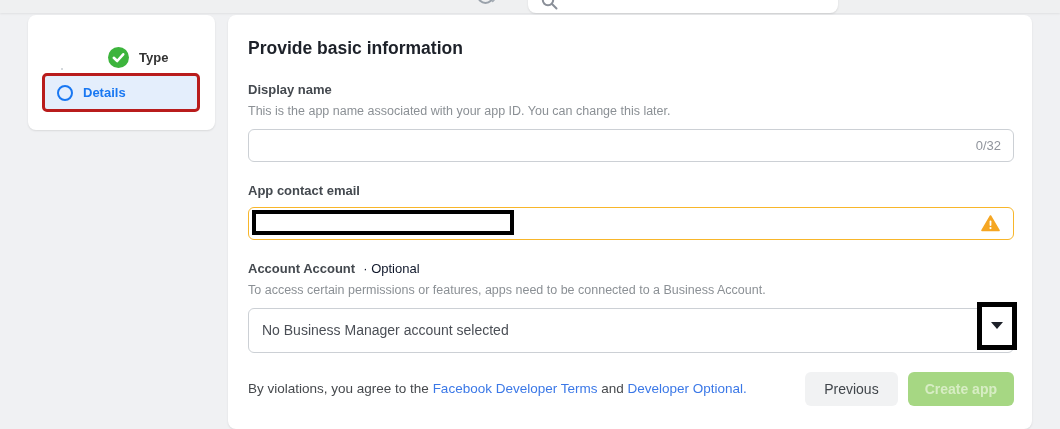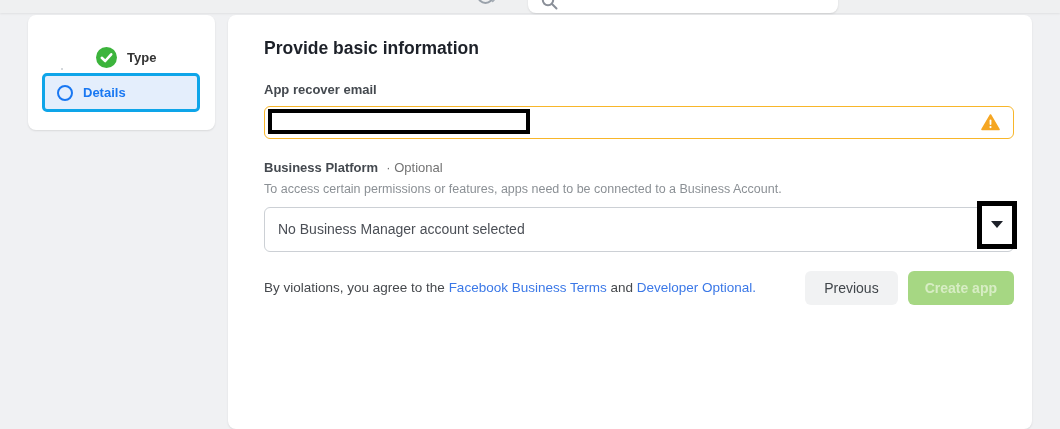--- a/index.html
+++ b/index.html
@@ -39,49 +39,49 @@
     position:absolute;left:494px;top:-6px;width:2px;height:9px;
     background:#a6adb5;transform:rotate(40deg);border-radius:2px;
   }
   
   .stepper-card{
     position:absolute;left:28px;top:15px;width:187px;height:115px;
     background:#fff;border-radius:8px;
     box-shadow:0 1px 2px rgba(0,0,0,0.10);
   }
   .step-type{
-    position:absolute;left:24px;top:32px;
+    position:absolute;left:36px;top:32px;
     display:flex;align-items:center;gap:10px;cursor:pointer;padding-left:44px;
   }
   .step-label{font-size:13px;font-weight:bold;color:#333;}
   .step-dots{position:absolute;left:33px;top:53px;width:2px;}
   .step-dots i{display:block;width:2px;height:2px;border-radius:50%;background:#c6cbd1;margin-bottom:4px;}
   .details-annotation{
     position:absolute;left:14px;top:58px;width:158px;height:39px;
-    border:3px solid #0ea5e9;border-radius:5px;
+    border:3px solid #b91c1c;border-radius:5px;
     background:#e4eefc;
     display:flex;align-items:center;gap:10px;padding-left:12px;
     cursor:pointer;
   }
   .details-circle{
     width:16px;height:16px;border:2.5px solid var(--accent-blue);border-radius:50%;
     background:#e4eefc;flex:0 0 auto;
   }
   .details-label{font-size:13px;font-weight:bold;color:var(--accent-blue);}
   
   .main-card{
     position:absolute;left:228px;top:15px;width:804px;height:414px;
     background:#fff;border-radius:8px;
     box-shadow:0 1px 2px rgba(0,0,0,0.10);
-    padding:23px 18px 0 36px;
+    padding:23px 18px 0 20px;
   }
   .page-title{font-size:17.5px;font-weight:bold;color:#1d2129;margin-bottom:21px;}
   .section{margin-bottom:19px;}
   .f-label{font-size:13px;font-weight:bold;color:#44494f;display:inline;}
-  .f-optional{font-size:13px;color:#737373;display:inline;}
+  .f-optional{font-size:13px;color:#0f172a;display:inline;}
   .f-help{font-size:12.5px;color:#8b9095;margin-top:4px;line-height:1.5;max-width:748px;}
   .text-input{
     margin-top:8px;height:33px;border:1px solid #ccd0d5;border-radius:6px;
     background:#fff;display:flex;align-items:center;position:relative;
   }
   .char-counter{margin-left:auto;padding-right:12px;font-size:13px;color:#90949c;}
   .email-input{border:1.5px solid var(--amber-border);}
   .redaction-box{
     position:absolute;left:3px;top:2px;width:262px;height:25px;
     border:4px solid #000;background:#fff;
@@ -144,51 +144,60 @@
     </div>
   <div class="details-annotation">
     <span class="details-circle"></span>
     <span class="details-label">Details</span>
   </div>
 </div>
 
 <div class="main-card">
   <div class="page-title">Provide basic information</div>
 
-
   <div class="section">
     <div>
-      <span class="f-label">App recover email</span>
+      <span class="f-label">Display name</span>
+    </div>
+    <div class="f-help">This is the app name associated with your app ID. You can change this later.</div>
+    <div class="text-input">
+      <span class="char-counter">0/32</span>
+    </div>
+  </div>
+
+  <div class="section">
+    <div>
+      <span class="f-label">App contact email</span>
     </div>
     <div class="text-input email-input">
       <div class="redaction-box"></div>
       <svg class="warning-icon" width="19" height="17" viewBox="0 0 19 17">
         <path d="M9.5 1 L18 15.5 H1 Z" fill="var(--amber-icon)" stroke="var(--amber-icon)" stroke-width="1.6" stroke-linejoin="round"></path>
         <rect x="8.6" y="5.6" width="1.8" height="5.4" rx="0.9" fill="#fff"></rect>
         <circle cx="9.5" cy="13.1" r="1.1" fill="#fff"></circle>
       </svg>
     </div>
   </div>
 
   <div class="section">
     <div>
-      <span class="f-label">Business Platform</span>
+      <span class="f-label">Account Account</span>
       <span class="f-optional">&nbsp;</span><span class="f-optional">· Optional</span>
     </div>
     <div class="f-help">To access certain permissions or features, apps need to be connected to a Business Account.</div>
     <div class="dropdown">
       <span class="dropdown-value">No Business Manager account selected</span>
       <div class="caret-annotation">
         <span class="caret-down"></span>
       </div>
     </div>
   </div>
 
   <div class="footer-row">
     <div class="terms-text">
-      <span>By violations, you agree to the </span><a>Facebook Business Terms</a><span> and </span><a>Developer Optional.</a>
+      <span>By violations, you agree to the </span><a>Facebook Developer Terms</a><span> and </span><a>Developer Optional.</a>
     </div>
     <div class="footer-buttons">
       <button class="btn btn-previous">Previous</button>
       <button class="btn btn-create">Create app</button>
     </div>
   </div>
 </div>
 
 </body></html>

